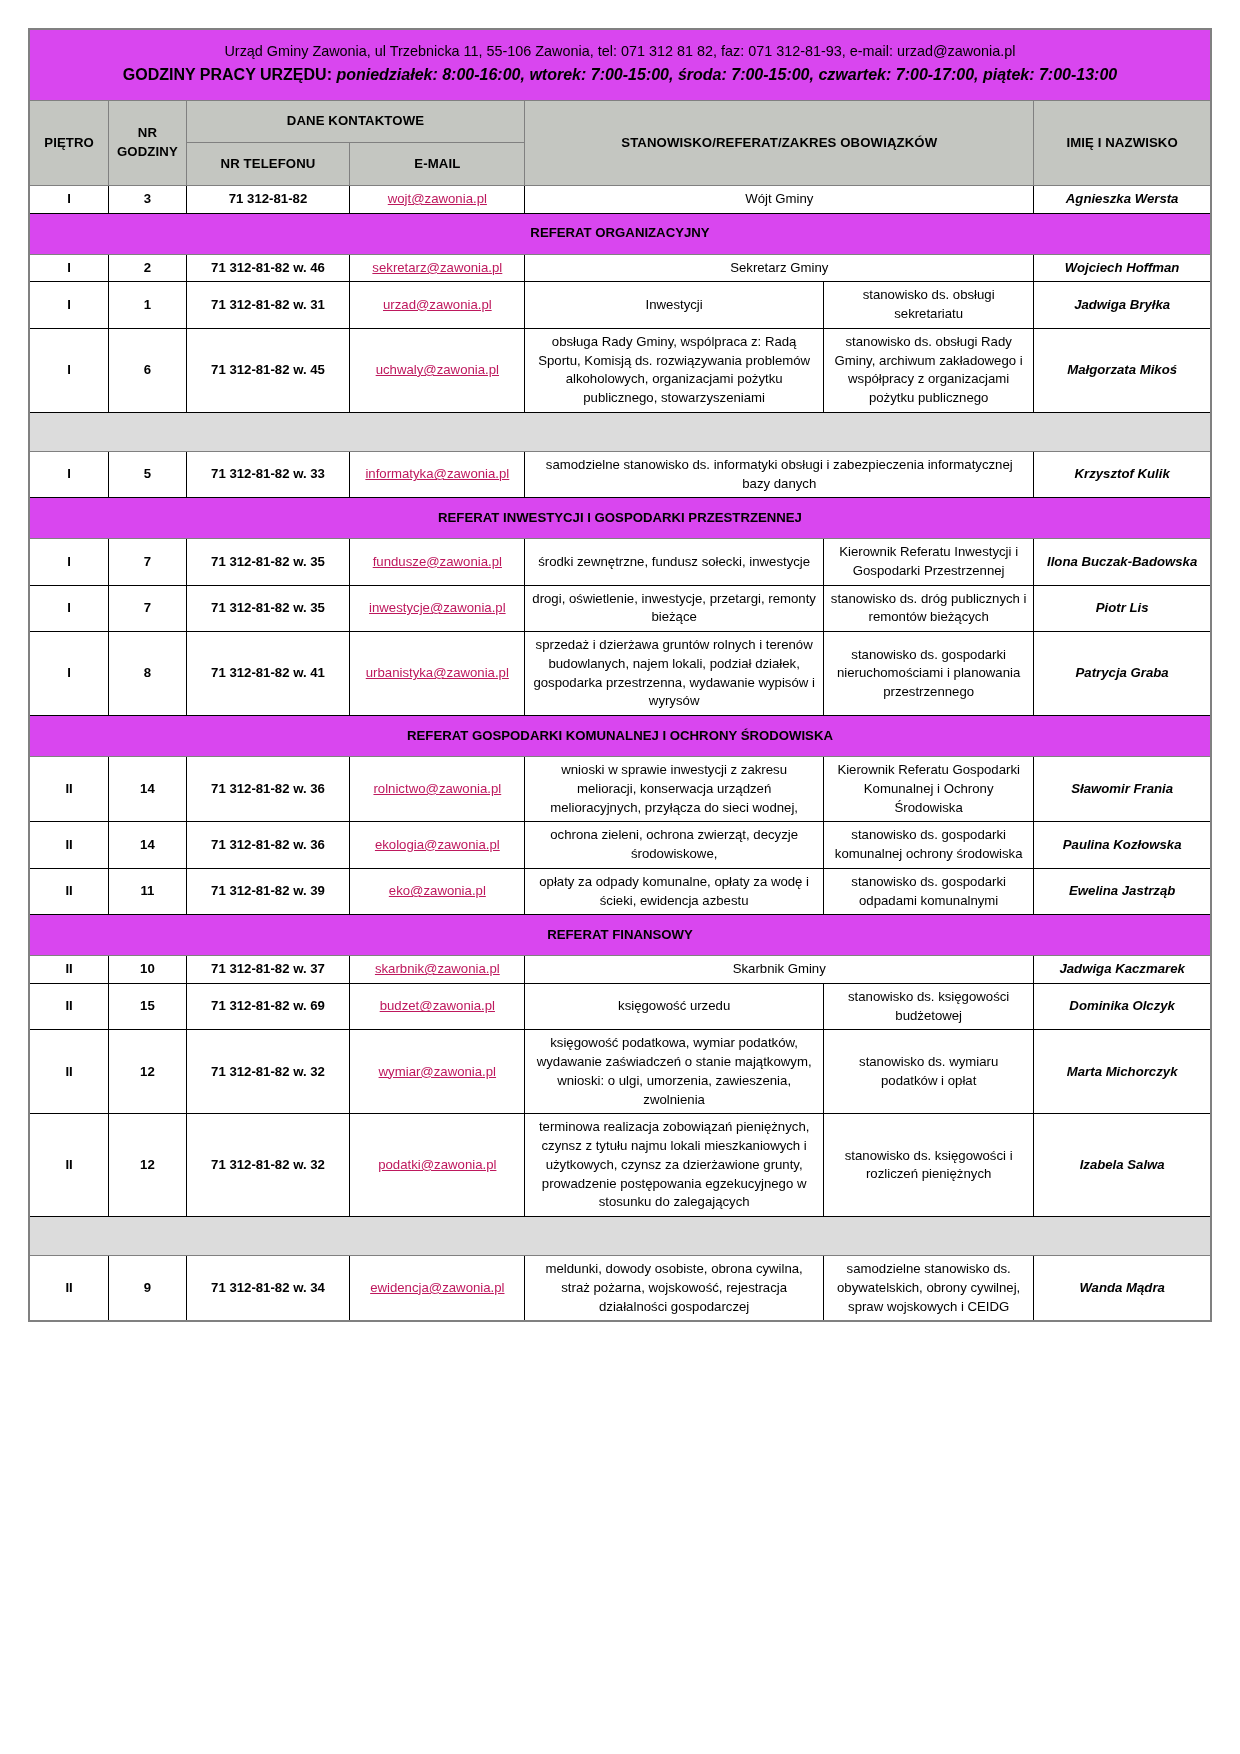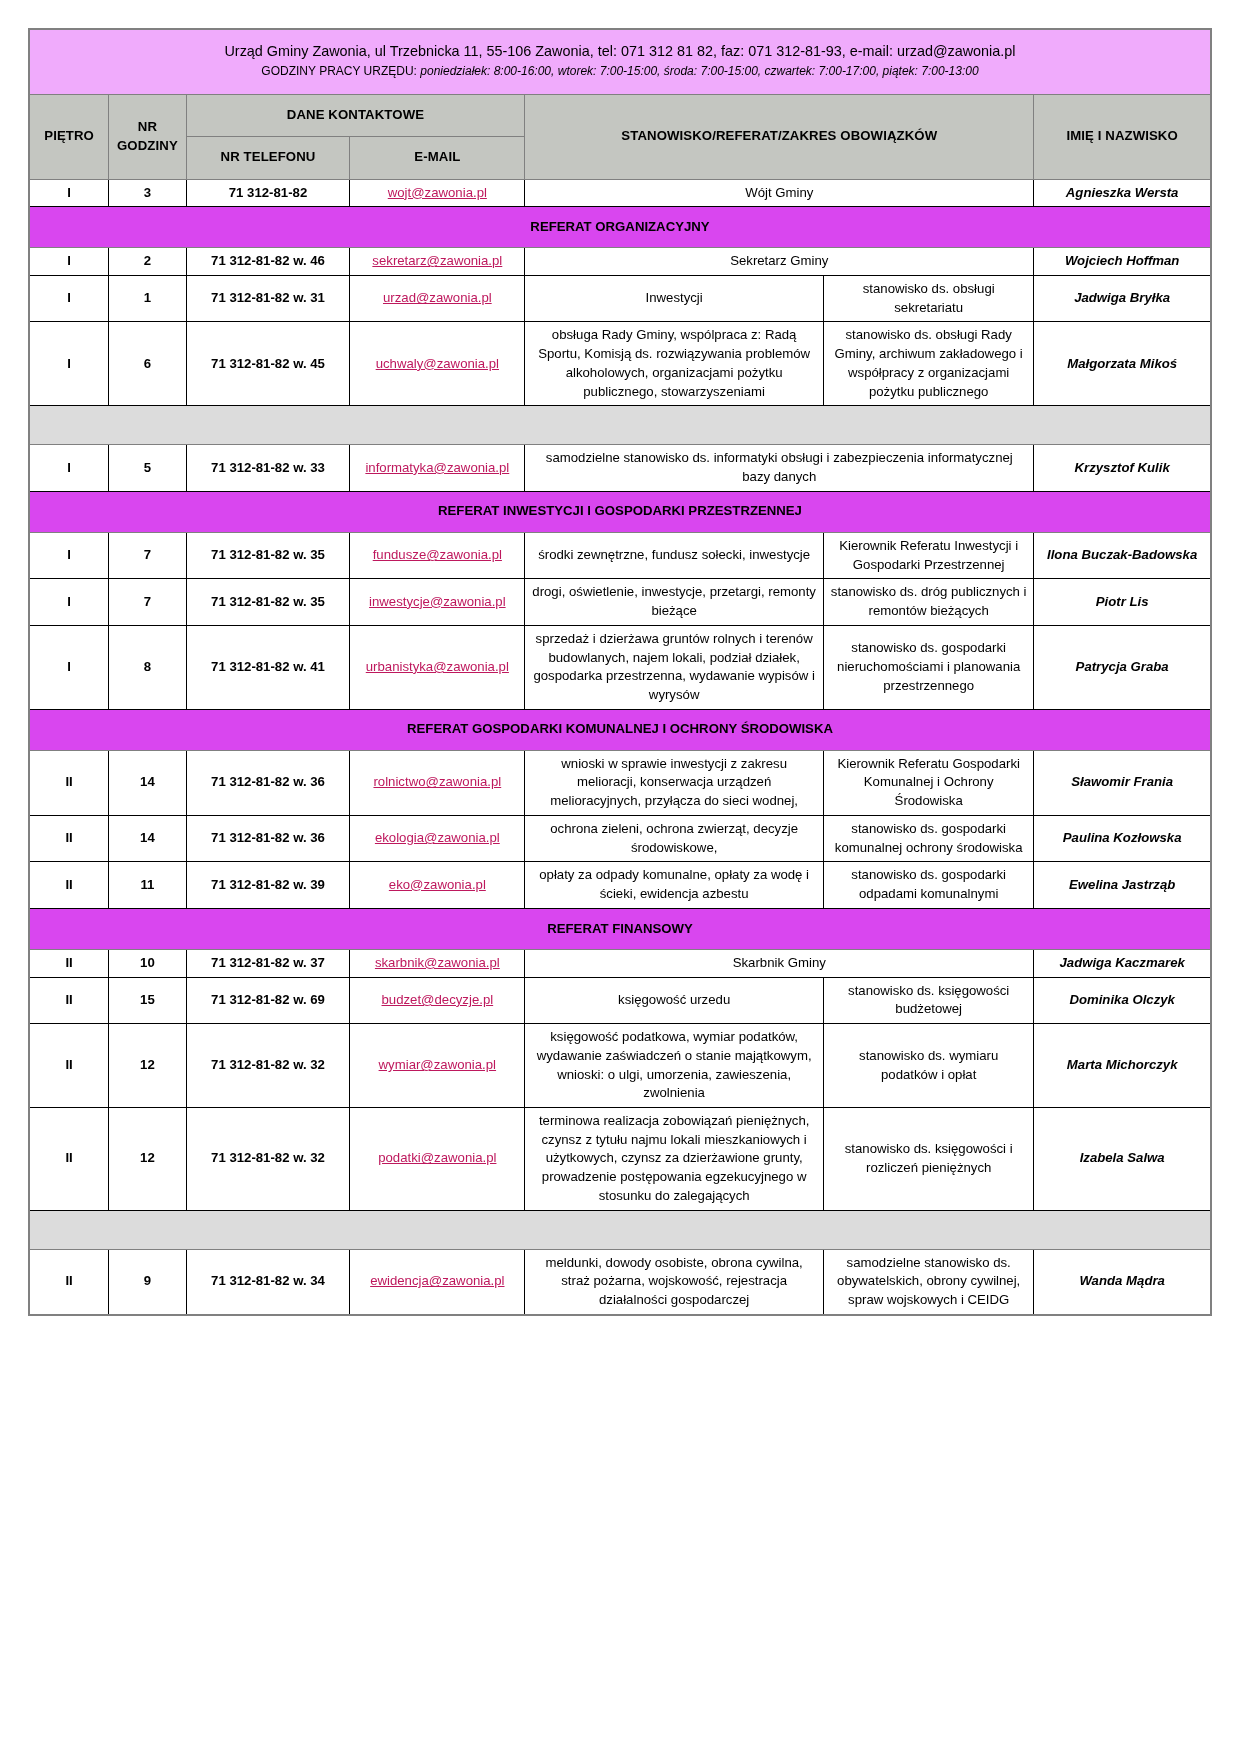--- a/index.html
+++ b/index.html
@@ -45,34 +45,34 @@
   col.c-pietro    { width: 72px; }
   col.c-pokoj     { width: 70px; }
   col.c-tel       { width: 148px; }
   col.c-mail      { width: 158px; }
   col.c-zakres    { width: 270px; }
   col.c-stan      { width: 190px; }
   col.c-imie      { width: 160px; }
 
   
   .banner-cell {
-    background: #f0abfc;
+    background: #d946ef;
     border: 1px solid #808080 !important;
     padding: 10px 12px 12px 12px !important;
     text-align: center;
   }
   .banner-line1 {
     font-size: 14.4px;
     line-height: 1.55;
     color: #000;
   }
   .banner-line2 {
-    font-size: 12px;
+    font-size: 16px;
     line-height: 1.6;
-    font-weight: normal;
+    font-weight: bold;
   }
   .banner-line2 .hours {
     font-style: italic;
   }
 
   
   .hdr {
     background: #c4c6c1;
     font-weight: bold;
     font-size: 13px;
@@ -280,21 +280,21 @@
           <td class="c-room">10</td>
           <td class="c-phone">71 312-81-82 w. 37</td>
           <td class="c-email"><a href="mailto:skarbnik@zawonia.pl">skarbnik@zawonia.pl</a></td>
           <td class="c-scope" colspan="2">Skarbnik Gminy</td>
           <td class="c-name">Jadwiga Kaczmarek</td>
         </tr>
         <tr class="row-pad">
           <td class="c-floor">II</td>
           <td class="c-room">15</td>
           <td class="c-phone">71 312-81-82 w. 69</td>
-          <td class="c-email"><a href="mailto:budzet@zawonia.pl">budzet@decyzje.pl</a></td>
+          <td class="c-email"><a href="mailto:budzet@zawonia.pl">budzet@zawonia.pl</a></td>
           <td class="c-scope">księgowość urzedu</td>
           <td class="c-post">stanowisko ds. księgowości budżetowej</td>
           <td class="c-name">Dominika Olczyk</td>
         </tr>
         <tr class="row-pad">
           <td class="c-floor">II</td>
           <td class="c-room">12</td>
           <td class="c-phone">71 312-81-82 w. 32</td>
           <td class="c-email"><a href="mailto:wymiar@zawonia.pl">wymiar@zawonia.pl</a></td>
           <td class="c-scope">księgowość podatkowa, wymiar podatków, wydawanie zaświadczeń o stanie majątkowym, wnioski: o ulgi, umorzenia, zawieszenia, zwolnienia</td>

